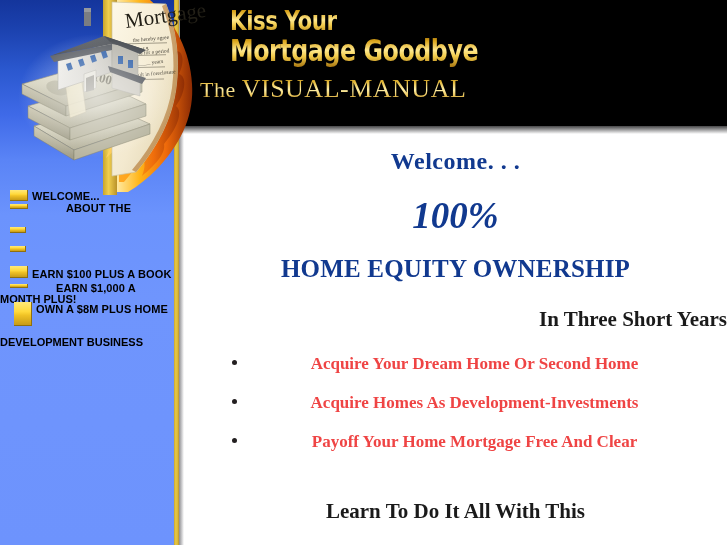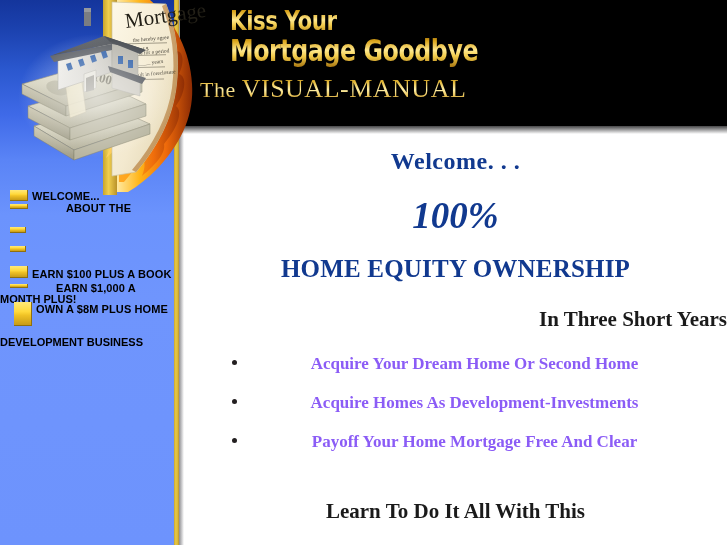--- a/index.html
+++ b/index.html
@@ -215,21 +215,21 @@
   ul.bullets {
     list-style: none;
     margin: 22px 0 0 0;
     padding: 0;
   }
   ul.bullets li {
     position: relative;
     font-family: "Liberation Serif", serif;
     font-weight: bold;
     font-size: 17px;
-    color: #8b5cf6;
+    color: #ef4444;
     height: 39px;
     line-height: 20px;
     padding-left: 16px;
   }
   ul.bullets li .bdot {
     position: absolute;
     left: 48px;
     top: 6px;
     width: 5px; height: 5px;
     border-radius: 50%;

